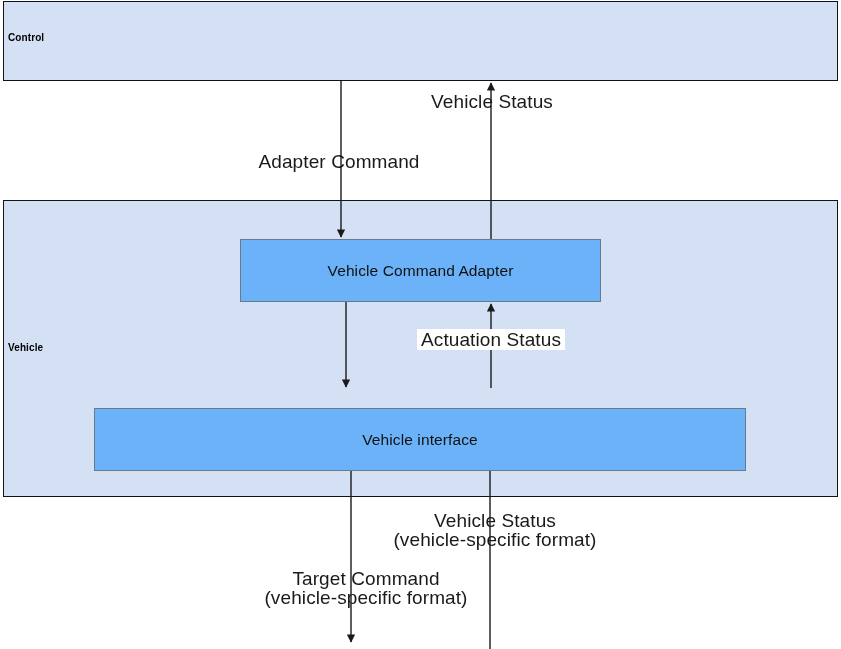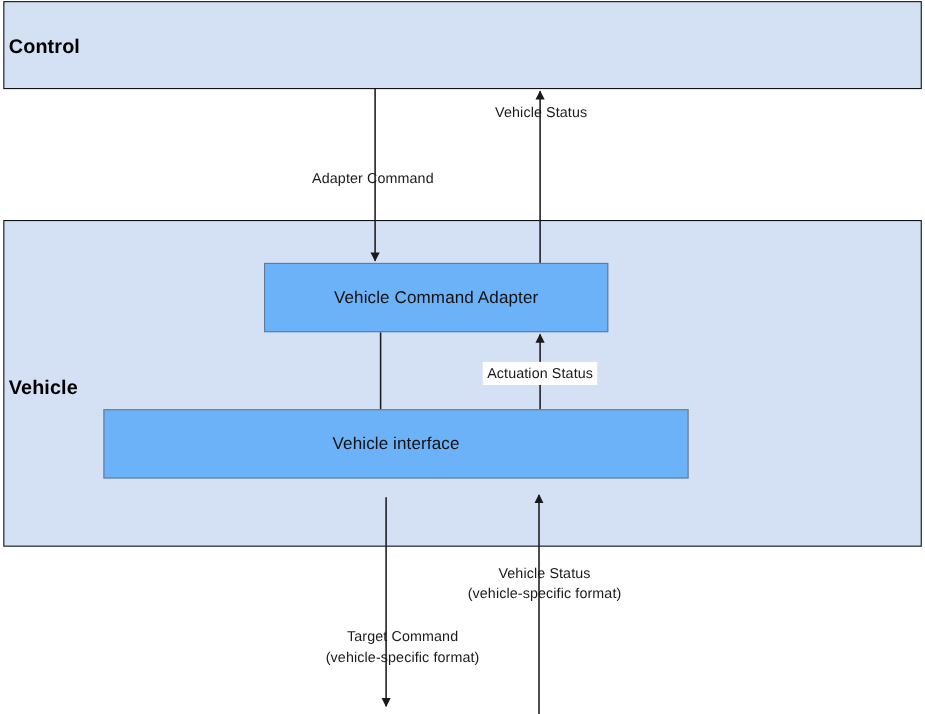--- a/index.html
+++ b/index.html
@@ -28,21 +28,21 @@
     pointer-events: none;
   }
   .container-box {
     position: absolute;
     background: #d4e1f5;
     border: 1px solid #0f1419;
     box-sizing: border-box;
   }
   .container-label {
     position: absolute;
-    font-size: 18px;
+    font-size: 10px;
     font-weight: bold;
     color: #000000;
     white-space: nowrap;
     letter-spacing: 0.1px;
   }
   .node-box {
     position: absolute;
     background: #6cb2f8;
     border: 1px solid #6b7a88;
     box-sizing: border-box;
@@ -51,21 +51,21 @@
     justify-content: center;
   }
   .node-label {
     font-size: 15.5px;
     color: #111111;
     white-space: nowrap;
     letter-spacing: 0.1px;
   }
   .edge-label {
     position: absolute;
-    font-size: 13px;
+    font-size: 19px;
     color: #1a1a1a;
     white-space: nowrap;
     line-height: 19px;
     text-align: center;
     letter-spacing: 0.1px;
   }
   .edge-label.boxed {
     background: #ffffff;
     padding: 1px 4px;
   }
@@ -100,25 +100,25 @@
 
     <line x1="346" y1="302" x2="346" y2="387" stroke="#1a1a1a" stroke-width="1.4" marker-end="url(#arrow-head)"></line>
 
     <line x1="491" y1="388" x2="491" y2="304" stroke="#1a1a1a" stroke-width="1.4" marker-end="url(#arrow-head)"></line>
 
     <line x1="351" y1="452" x2="351" y2="642" stroke="#1a1a1a" stroke-width="1.4" marker-end="url(#arrow-head)"></line>
 
     <line x1="490" y1="649" x2="490" y2="450" stroke="#1a1a1a" stroke-width="1.4" marker-end="url(#arrow-head)"></line>
   </svg>
 
-  <div class="node-box" style="left:240px; top:239px; width:313px; height:63px;">
+  <div class="node-box" style="left:240px; top:239px; width:361px; height:63px;">
     <span class="node-label">Vehicle Command Adapter</span>
   </div>
 
-  <div class="node-box" style="left:94px; top:372px; width:532px; height:63px;">
+  <div class="node-box" style="left:94px; top:408px; width:652px; height:63px;">
     <span class="node-label">Vehicle interface</span>
   </div>
 
   <div class="edge-label centered" style="left:339px; top:152px;">Adapter Command</div>
 
   <div class="edge-label centered" style="left:492px; top:92px;">Vehicle Status</div>
 
 
   <div class="edge-label boxed centered" style="left:491px; top:329px;">Actuation Status</div>
 

